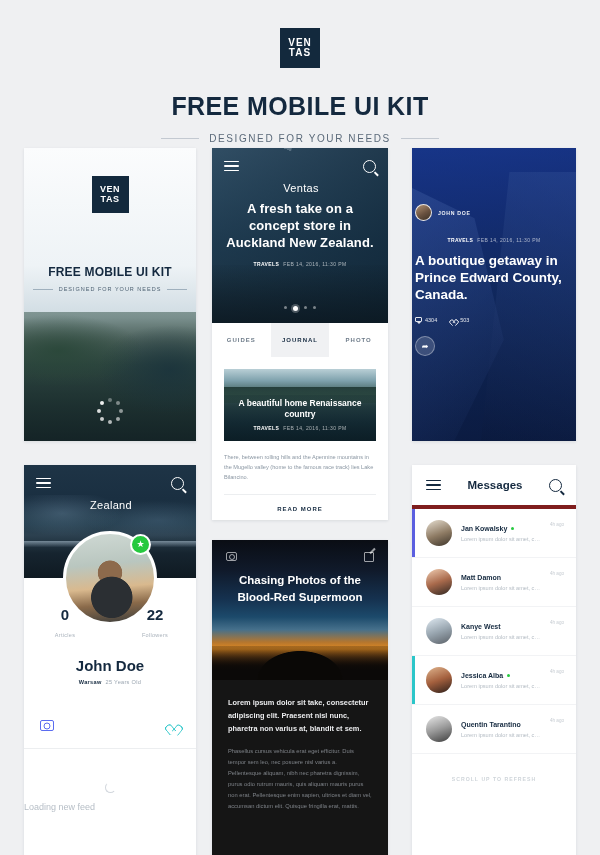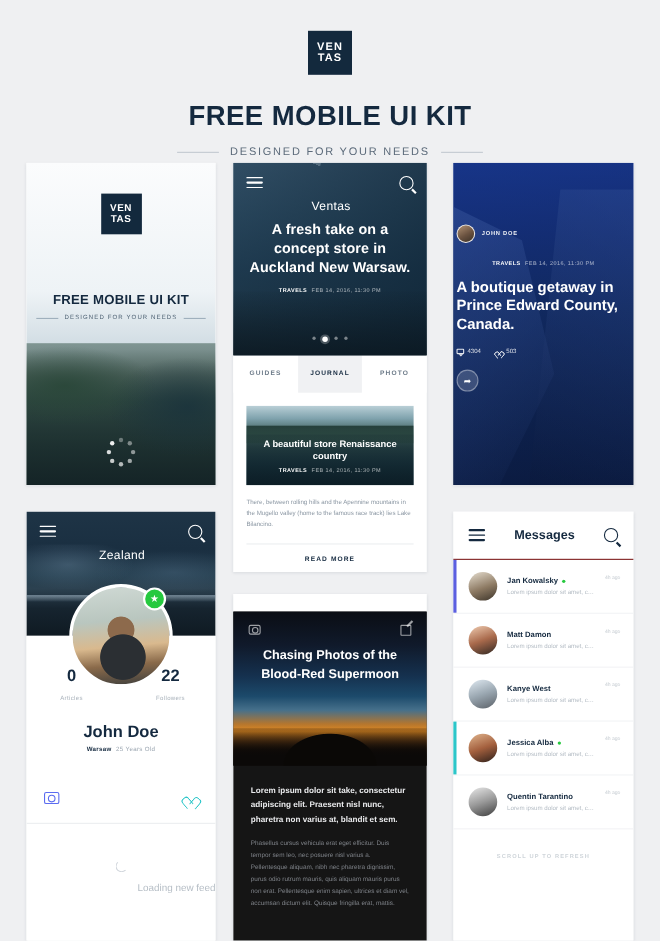--- a/index.html
+++ b/index.html
@@ -306,36 +306,35 @@
   }
   .heart-ic { width: 13px; height: 12px; position: relative; }
   .heart-ic::before, .heart-ic::after {
     content: ""; position: absolute; top: 1px; width: 5.6px; height: 8.5px;
     border: 1.4px solid #2bc6c9; border-bottom: none; border-radius: 3.5px 3.5px 0 0;
   }
   .heart-ic::before { left: 0.6px; transform: rotate(-40deg); transform-origin: bottom right; }
   .heart-ic::after  { right: 0.6px; transform: rotate(40deg); transform-origin: bottom left; }
   .feed-sep { position: absolute; left: 0; right: 0; top: 170px; height: 1px; background: #eceef0; }
   .loading {
-    position: absolute; left: 0; right: 0; top: 204px; text-align: right;
+    position: absolute; left: 0; right: 0; top: 204px; text-align: left;
   }
   .spin-ic {
     width: 11px; height: 11px; margin: 0 auto; border-radius: 50%;
     border: 1.4px solid #d2d7dd; border-top-color: transparent; border-right-color: transparent;
   }
   .loading-txt { margin-top: 9px; font-size: 9px; color: #b6bec6; }
 
   
   .dark { background: #151515; width: 100%; height: 100%; position: relative; }
   .moon-img {
     position: relative; height: 140px;
     background:
       linear-gradient(180deg,#0a0d14 0%,#101a2b 22%,#15314f 42%,#1c4a6b 55%,#46708b 64%,
         #b5762e 73%, #e08a22 78%, #7d4a18 84%, #241409 90%, #0c0a08 100%);
-    margin-top: 16px;
   }
   .moon-img::after {
     content: ""; position: absolute; left: 0; right: 0; bottom: 0; height: 34px;
     background:
       radial-gradient(ellipse 34% 120% at 50% 100%, #0a0806 0 70%, transparent 72%),
       linear-gradient(180deg, rgba(10,8,6,0.2), #0b0908 72%);
   }
   .moon-icons {
     position: absolute; z-index: 4; top: 12px; left: 0; right: 0;
     display: flex; justify-content: space-between; padding: 0 14px;
@@ -366,21 +365,21 @@
     color: #e9eaec; font-size: 7.4px; font-weight: bold; line-height: 13px;
   }
   .dark-p {
     margin-top: 11px; color: #7e8288; font-size: 5.8px; line-height: 11px;
   }
 
   
   .msg-head {
     height: 44px; display: flex; align-items: center;
     justify-content: space-between; padding: 0 14px;
-    border-bottom: 1px solid #7f1d1d;
+    border-bottom: 4px solid #7f1d1d;
   }
   .msg-head .burger i { background: #14293f; }
   .msg-title { font-size: 11.5px; font-weight: bold; color: #14293f; }
   .search-dark { border-color: #14293f; }
   .search-dark::after { background: #14293f; }
   .msg-row {
     position: relative; display: flex; align-items: center; gap: 9px;
     padding: 11px 12px 11px 14px; border-bottom: 1px solid #f2f3f5;
   }
   .msg-row .bar {
@@ -460,21 +459,21 @@
         <div class="navbar">
           <div class="burger">
               <i></i>
               <i></i>
               <i></i>
             </div>
           <div class="nav-title">Ventas</div>
           <div class="search-ic"></div>
         </div>
         <div class="hero2-body">
-          <div class="hero2-h">A fresh take on a concept store in Auckland New Warsaw.</div>
+          <div class="hero2-h">A fresh take on a concept store in Auckland New Zealand.</div>
           <div class="meta-line">
             <span class="meta-cat">TRAVELS</span>
             <span class="meta-date">FEB 14, 2016, 11:30 PM</span>
           </div>
         </div>
         <div class="dots">
           <i></i>
           <i class="on"></i>
           <i></i>
           <i></i>
@@ -483,21 +482,21 @@
 
       <div class="tabs">
         <div class="tab">GUIDES</div>
         <div class="tab active">JOURNAL</div>
         <div class="tab">PHOTO</div>
       </div>
 
       <div class="article-wrap">
         <div class="article-img">
           <div class="article-cap">
-            <h4>A beautiful store Renaissance country</h4>
+            <h4>A beautiful home Renaissance country</h4>
             <div class="meta-line">
               <span class="meta-cat">TRAVELS</span>
               <span class="meta-date">FEB 14, 2016, 11:30 PM</span>
             </div>
           </div>
         </div>
       </div>
       <div class="article-text">There, between rolling hills and the Apennine mountains in the Mugello valley (home to the famous race track) lies Lake Bilancino.</div>
       <div class="divider"></div>
       <div class="readmore">READ MORE</div>

